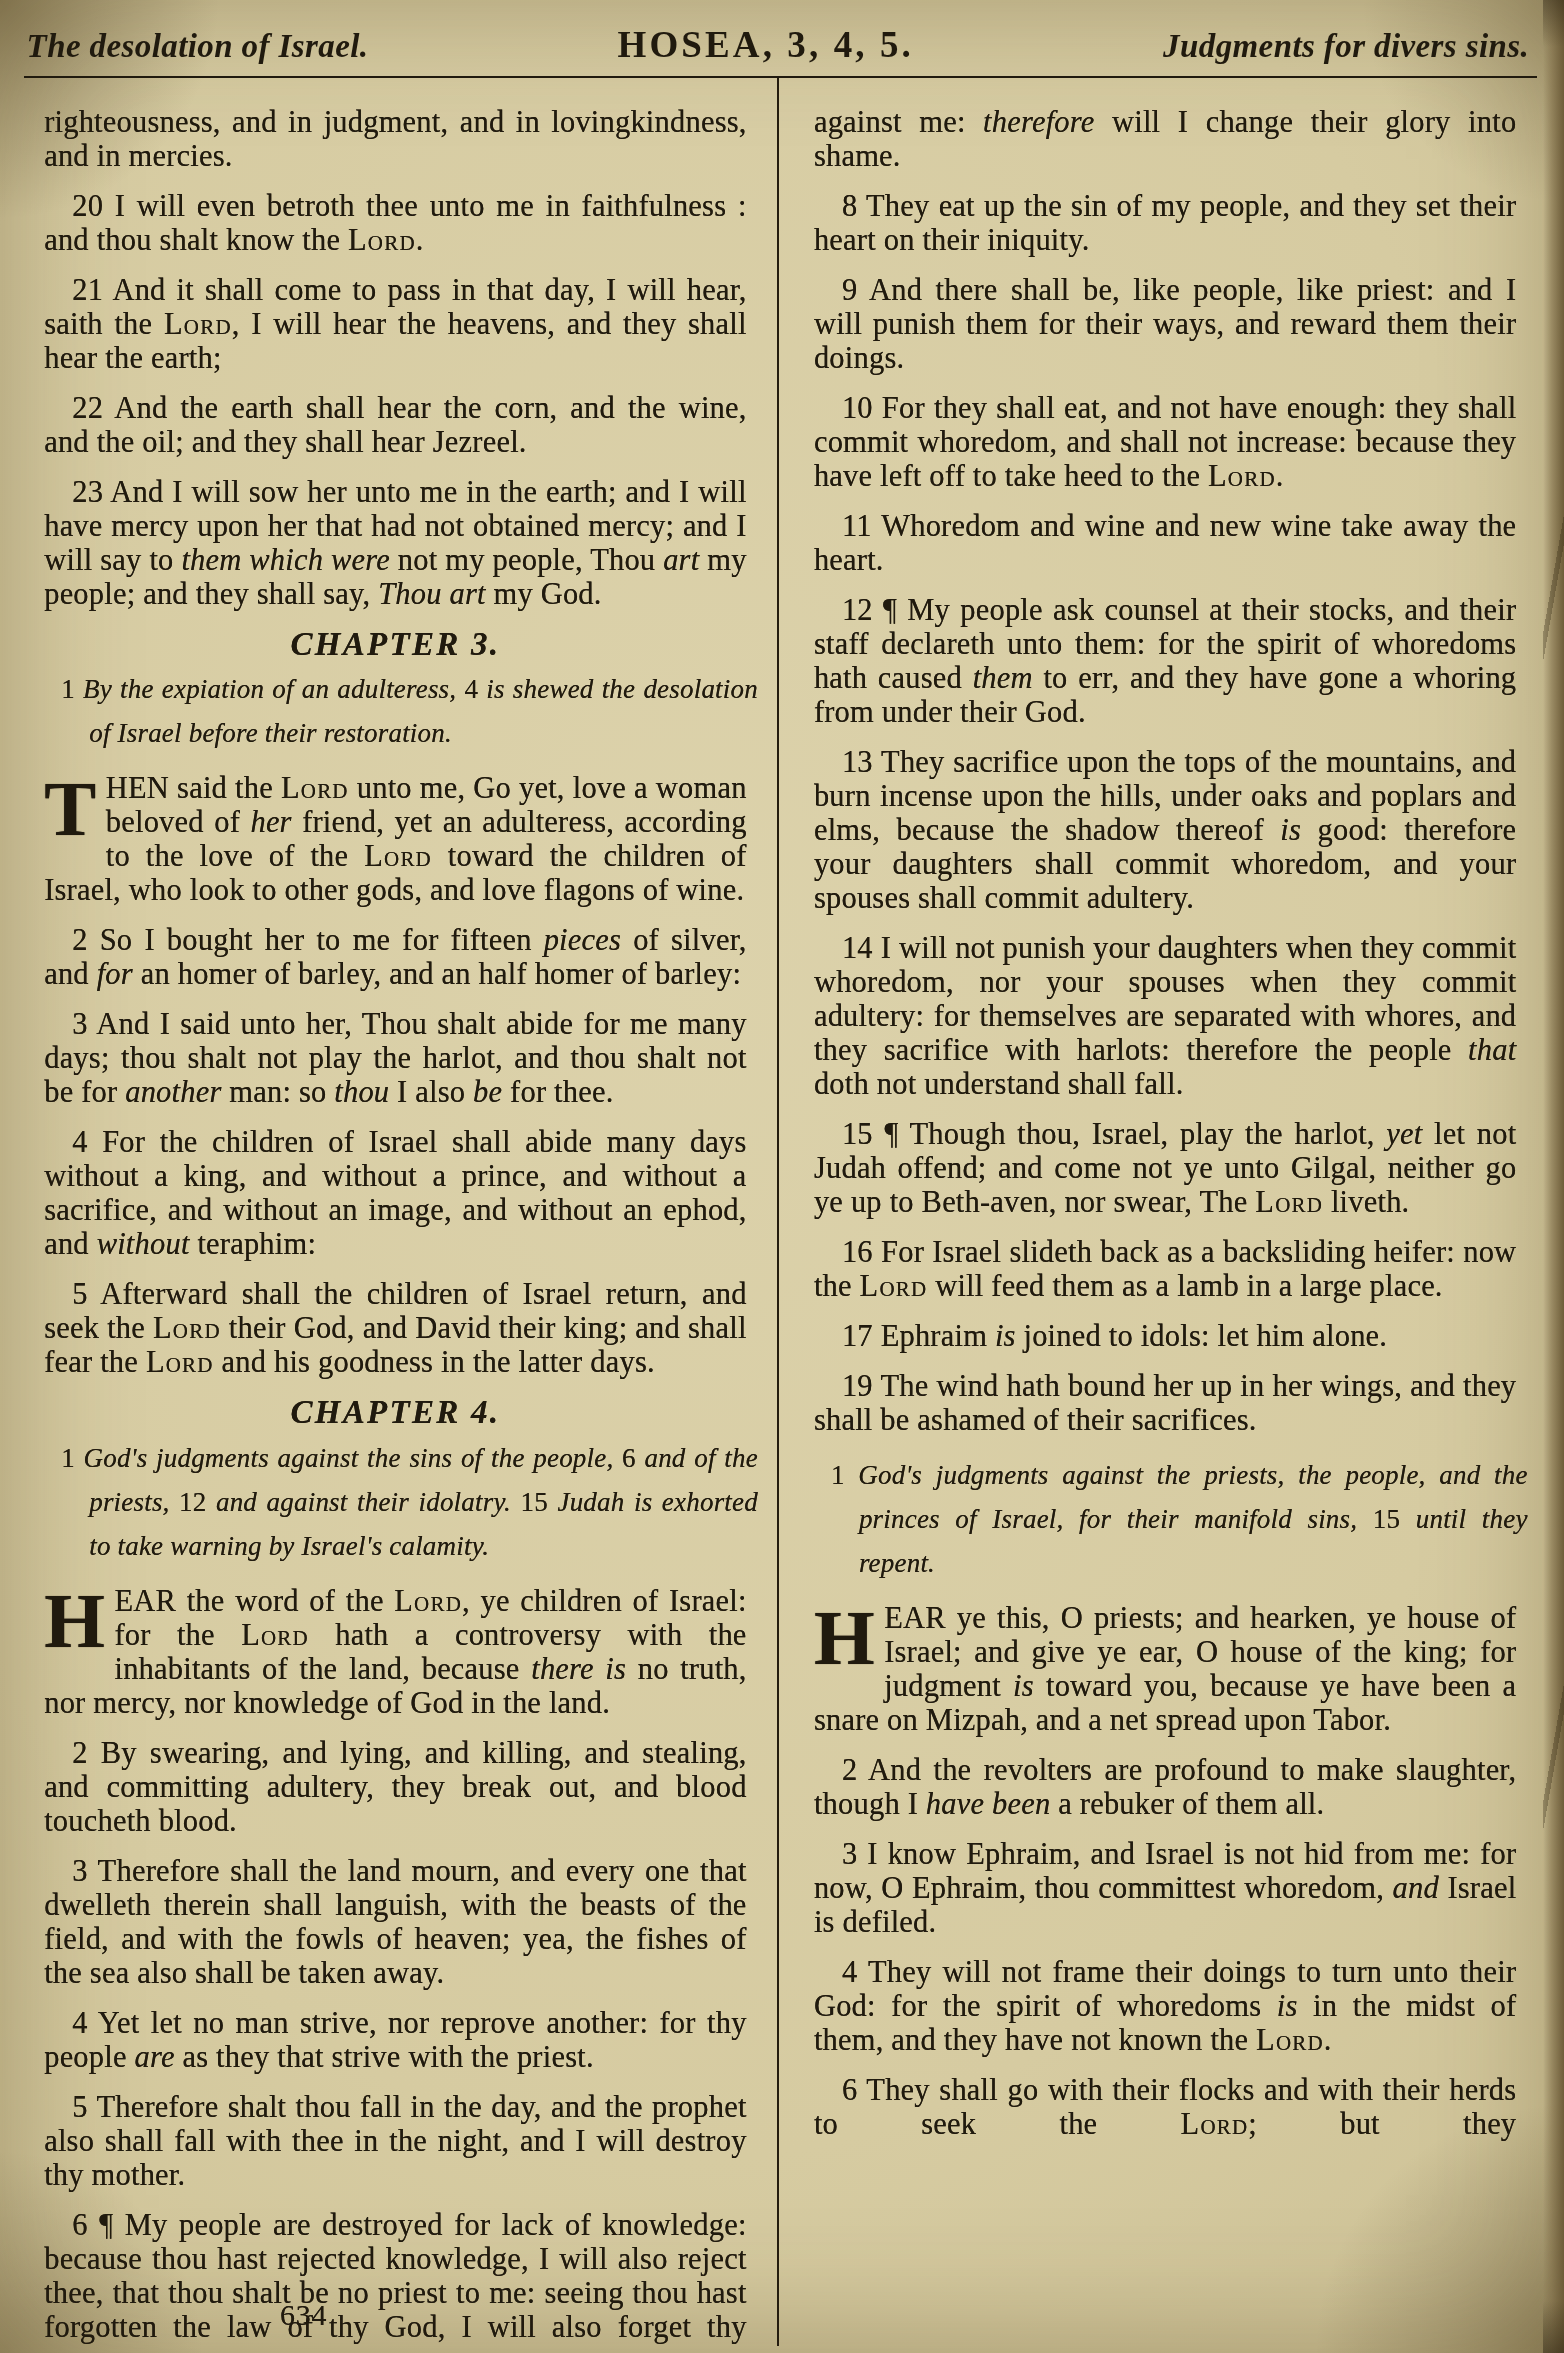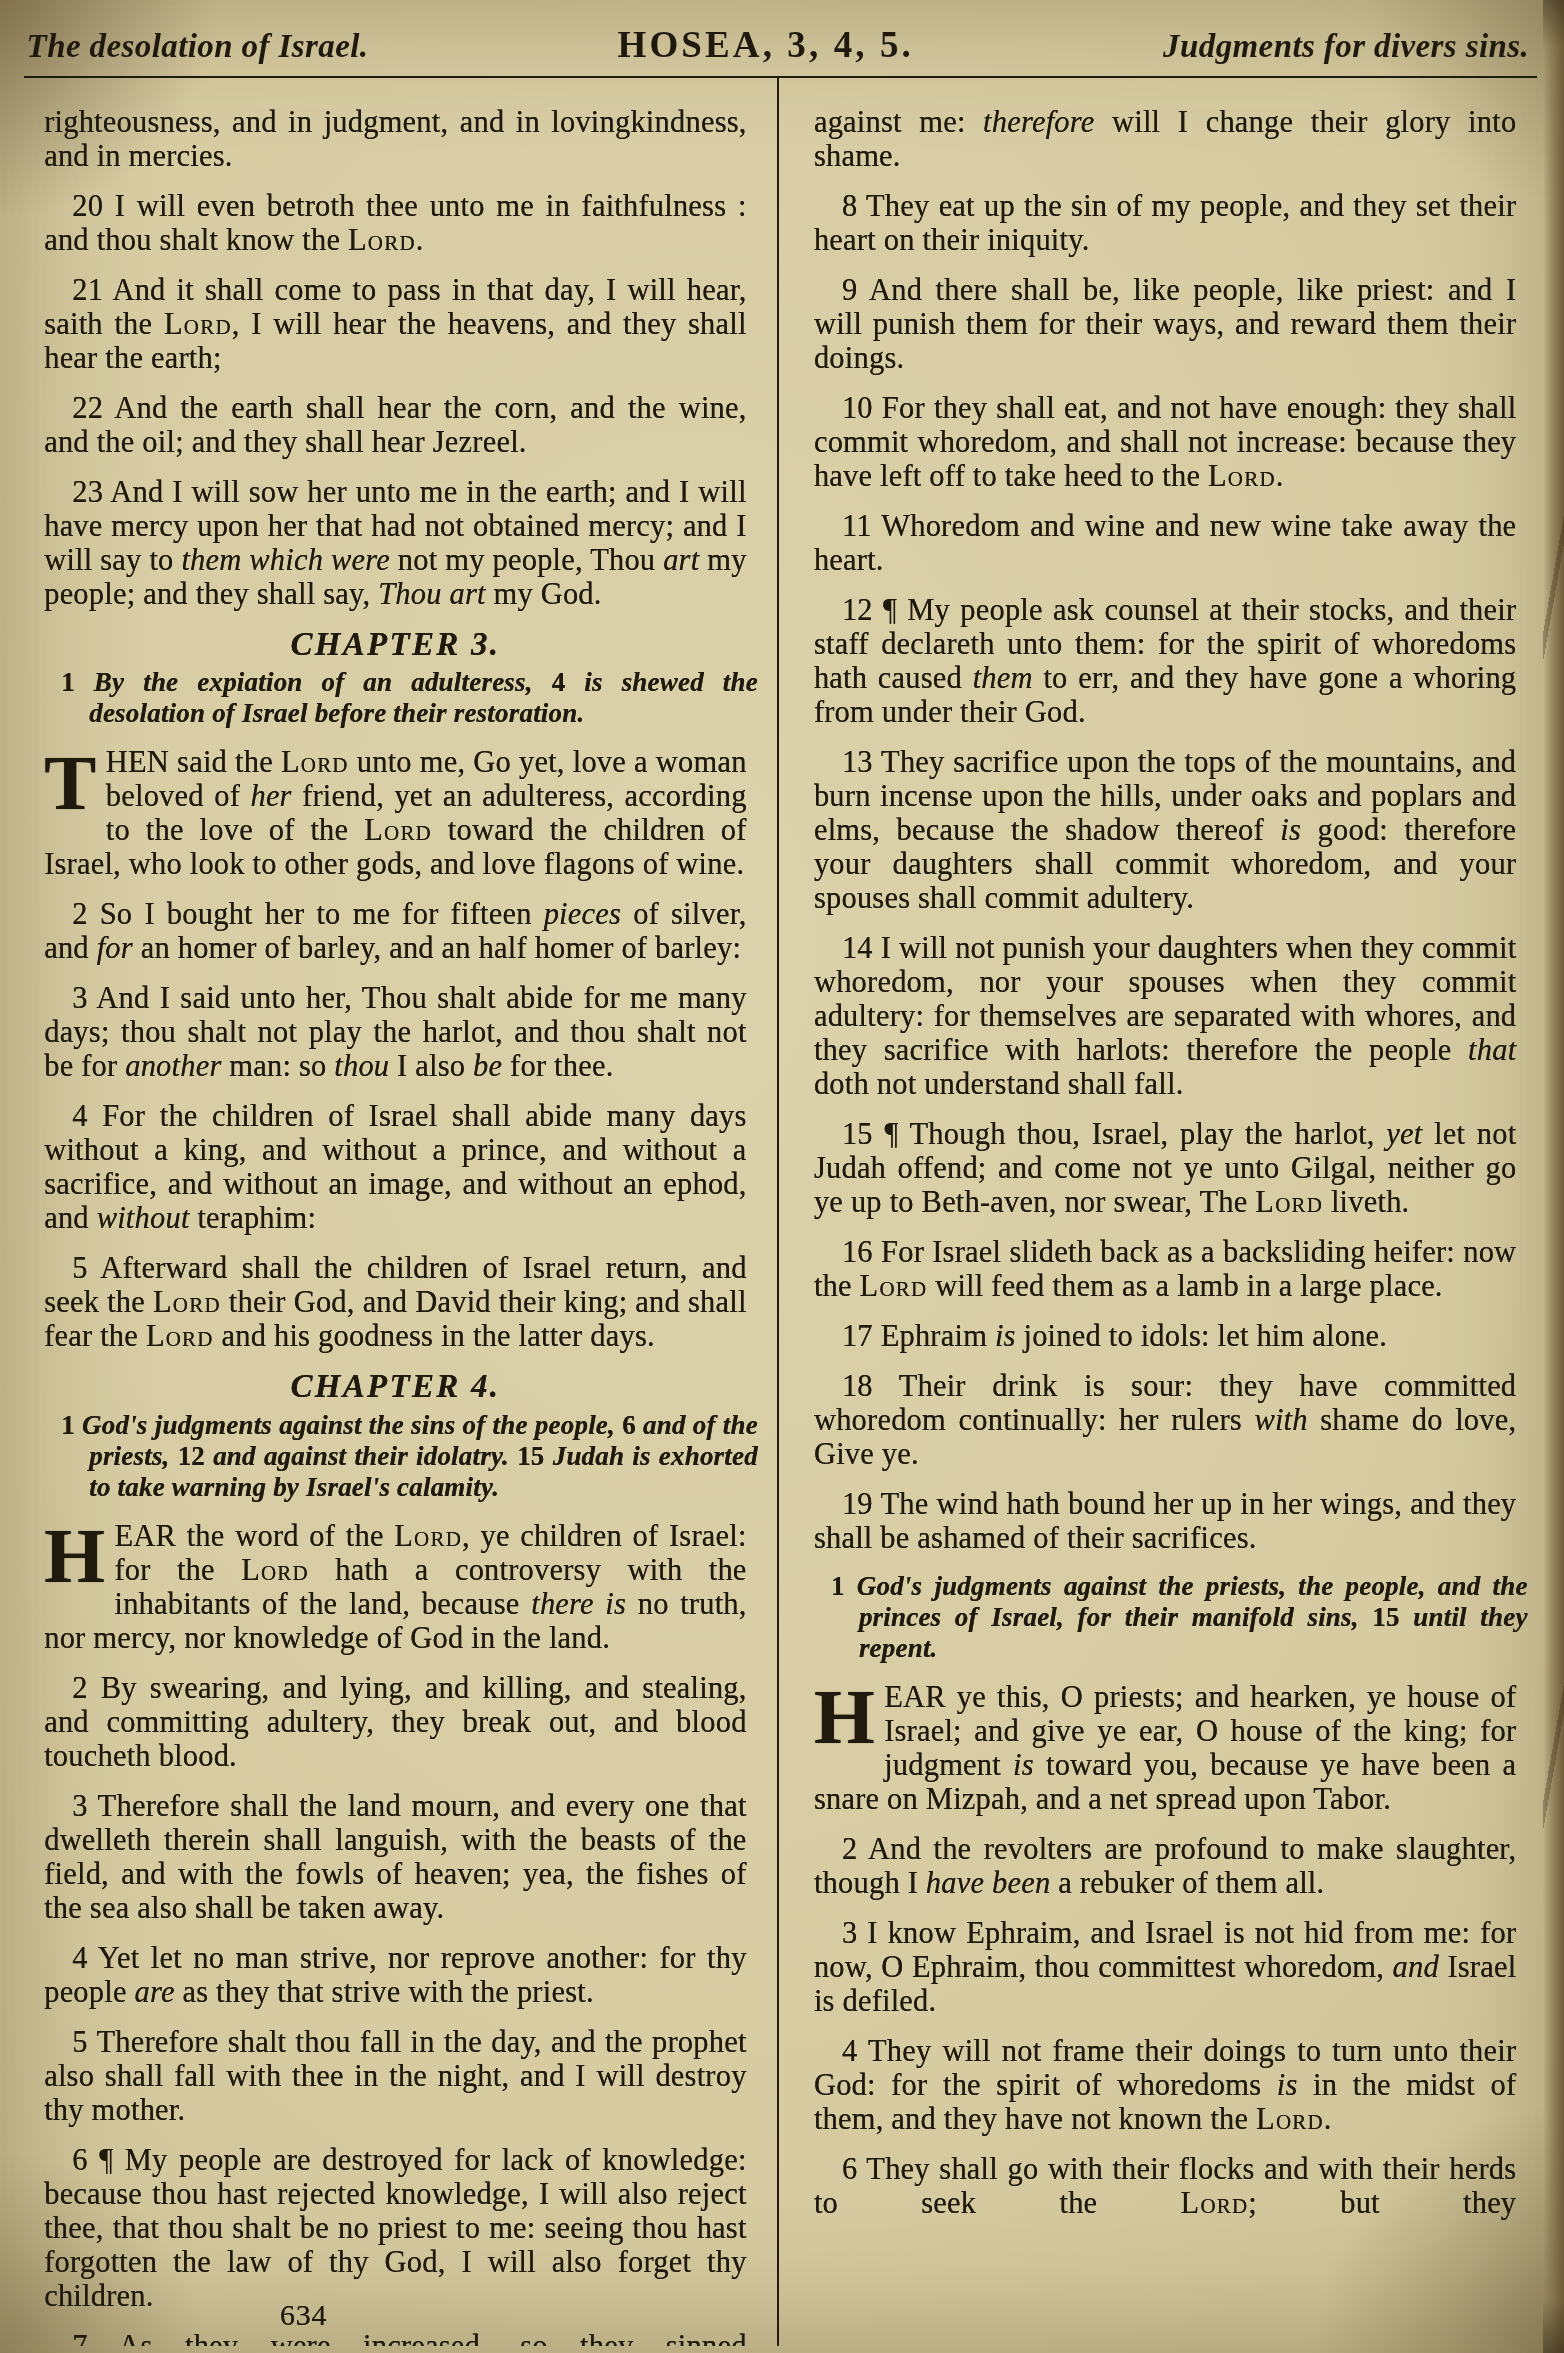--- a/index.html
+++ b/index.html
@@ -47,21 +47,21 @@
   .verse { margin: 16px; text-indent: 28px; }
   .verse.cont { text-indent: 0; }
   .col > .verse:last-child { text-align-last: justify; }
   .chapter {
     margin: 15.6px 0 6.3px; text-indent: 0; text-align: right;
     font-weight: bold; font-size: 33px; letter-spacing: 2.3px; text-align-last: center; font-style: italic;
   }
   .summary {
     margin: 0 4.7px 4.7px 33px;
     padding-left: 28px; text-indent: -28px;
-    font-style: italic; font-size: 27px; line-height: 31px; font-weight: bold;
+    font-style: italic; font-size: 27px; line-height: 44px;
   }
   .summary em { font-style: normal; }
   .verse em { font-style: italic; }
   .cap {
     float: left; font-weight: bold;
     font-size: 78px; line-height: 63px;
     margin: 5.5px 9.4px 0 0; text-indent: 0;
     text-shadow: 0 0 0.8px rgba(31,24,12,.9);
   }
   .dropcap { text-indent: 0; }
@@ -129,21 +129,20 @@
         <p class="verse">8 They eat up the sin of my people, and they set their heart on their iniquity.</p>
         <p class="verse">9 And there shall be, like people, like priest: and I will punish them for their ways, and reward them their doings.</p>
         <p class="verse">10 For they shall eat, and not have enough: they shall commit whoredom, and shall not increase: because they have left off to take heed to the <span class="sc">Lord</span>.</p>
         <p class="verse">11 Whoredom and wine and new wine take away the heart.</p>
         <p class="verse">12 ¶ My people ask counsel at their stocks, and their staff declareth unto them: for the spirit of whoredoms hath caused <em>them</em> to err, and they have gone a whoring from under their God.</p>
         <p class="verse">13 They sacrifice upon the tops of the mountains, and burn incense upon the hills, under oaks and poplars and elms, because the shadow thereof <em>is</em> good: therefore your daughters shall commit whoredom, and your spouses shall commit adultery.</p>
         <p class="verse">14 I will not punish your daughters when they commit whoredom, nor your spouses when they commit adultery: for themselves are separated with whores, and they sacrifice with harlots: therefore the people <em>that</em> doth not understand shall fall.</p>
         <p class="verse">15 ¶ Though thou, Israel, play the harlot, <em>yet</em> let not Judah offend; and come not ye unto Gilgal, neither go ye up to Beth-aven, nor swear, The <span class="sc">Lord</span> liveth.</p>
         <p class="verse">16 For Israel slideth back as a backsliding heifer: now the <span class="sc">Lord</span> will feed them as a lamb in a large place.</p>
         <p class="verse">17 Ephraim <em>is</em> joined to idols: let him alone.</p>
-        <p class="verse">18 Their drink is sour: they have committed whoredom continually: her rulers <em>with</em> shame do love, Give ye.</p>
         <p class="verse">19 The wind hath bound her up in her wings, and they shall be ashamed of their sacrifices.</p>
         <p class="summary"><em>1</em> God's judgments against the priests, the people, and the princes of Israel, for their manifold sins, <em>15</em> until they repent.</p>
         <p class="verse dropcap"><span class="cap">H</span>EAR ye this, O priests; and hearken, ye house of Israel; and give ye ear, O house of the king; for judgment <em>is</em> toward you, because ye have been a snare on Mizpah, and a net spread upon Tabor.</p>
         <p class="verse">2 And the revolters are profound to make slaughter, though I <em>have been</em> a rebuker of them all.</p>
         <p class="verse">3 I know Ephraim, and Israel is not hid from me: for now, O Ephraim, thou committest whoredom, <em>and</em> Israel is defiled.</p>
         <p class="verse">4 They will not frame their doings to turn unto their God: for the spirit of whoredoms <em>is</em> in the midst of them, and they have not known the <span class="sc">Lord</span>.</p>
         <p class="verse">6 They shall go with their flocks and with their herds to seek the <span class="sc">Lord</span>; but they</p>
       </section>
   </main>
   <div class="page-number">634</div>

